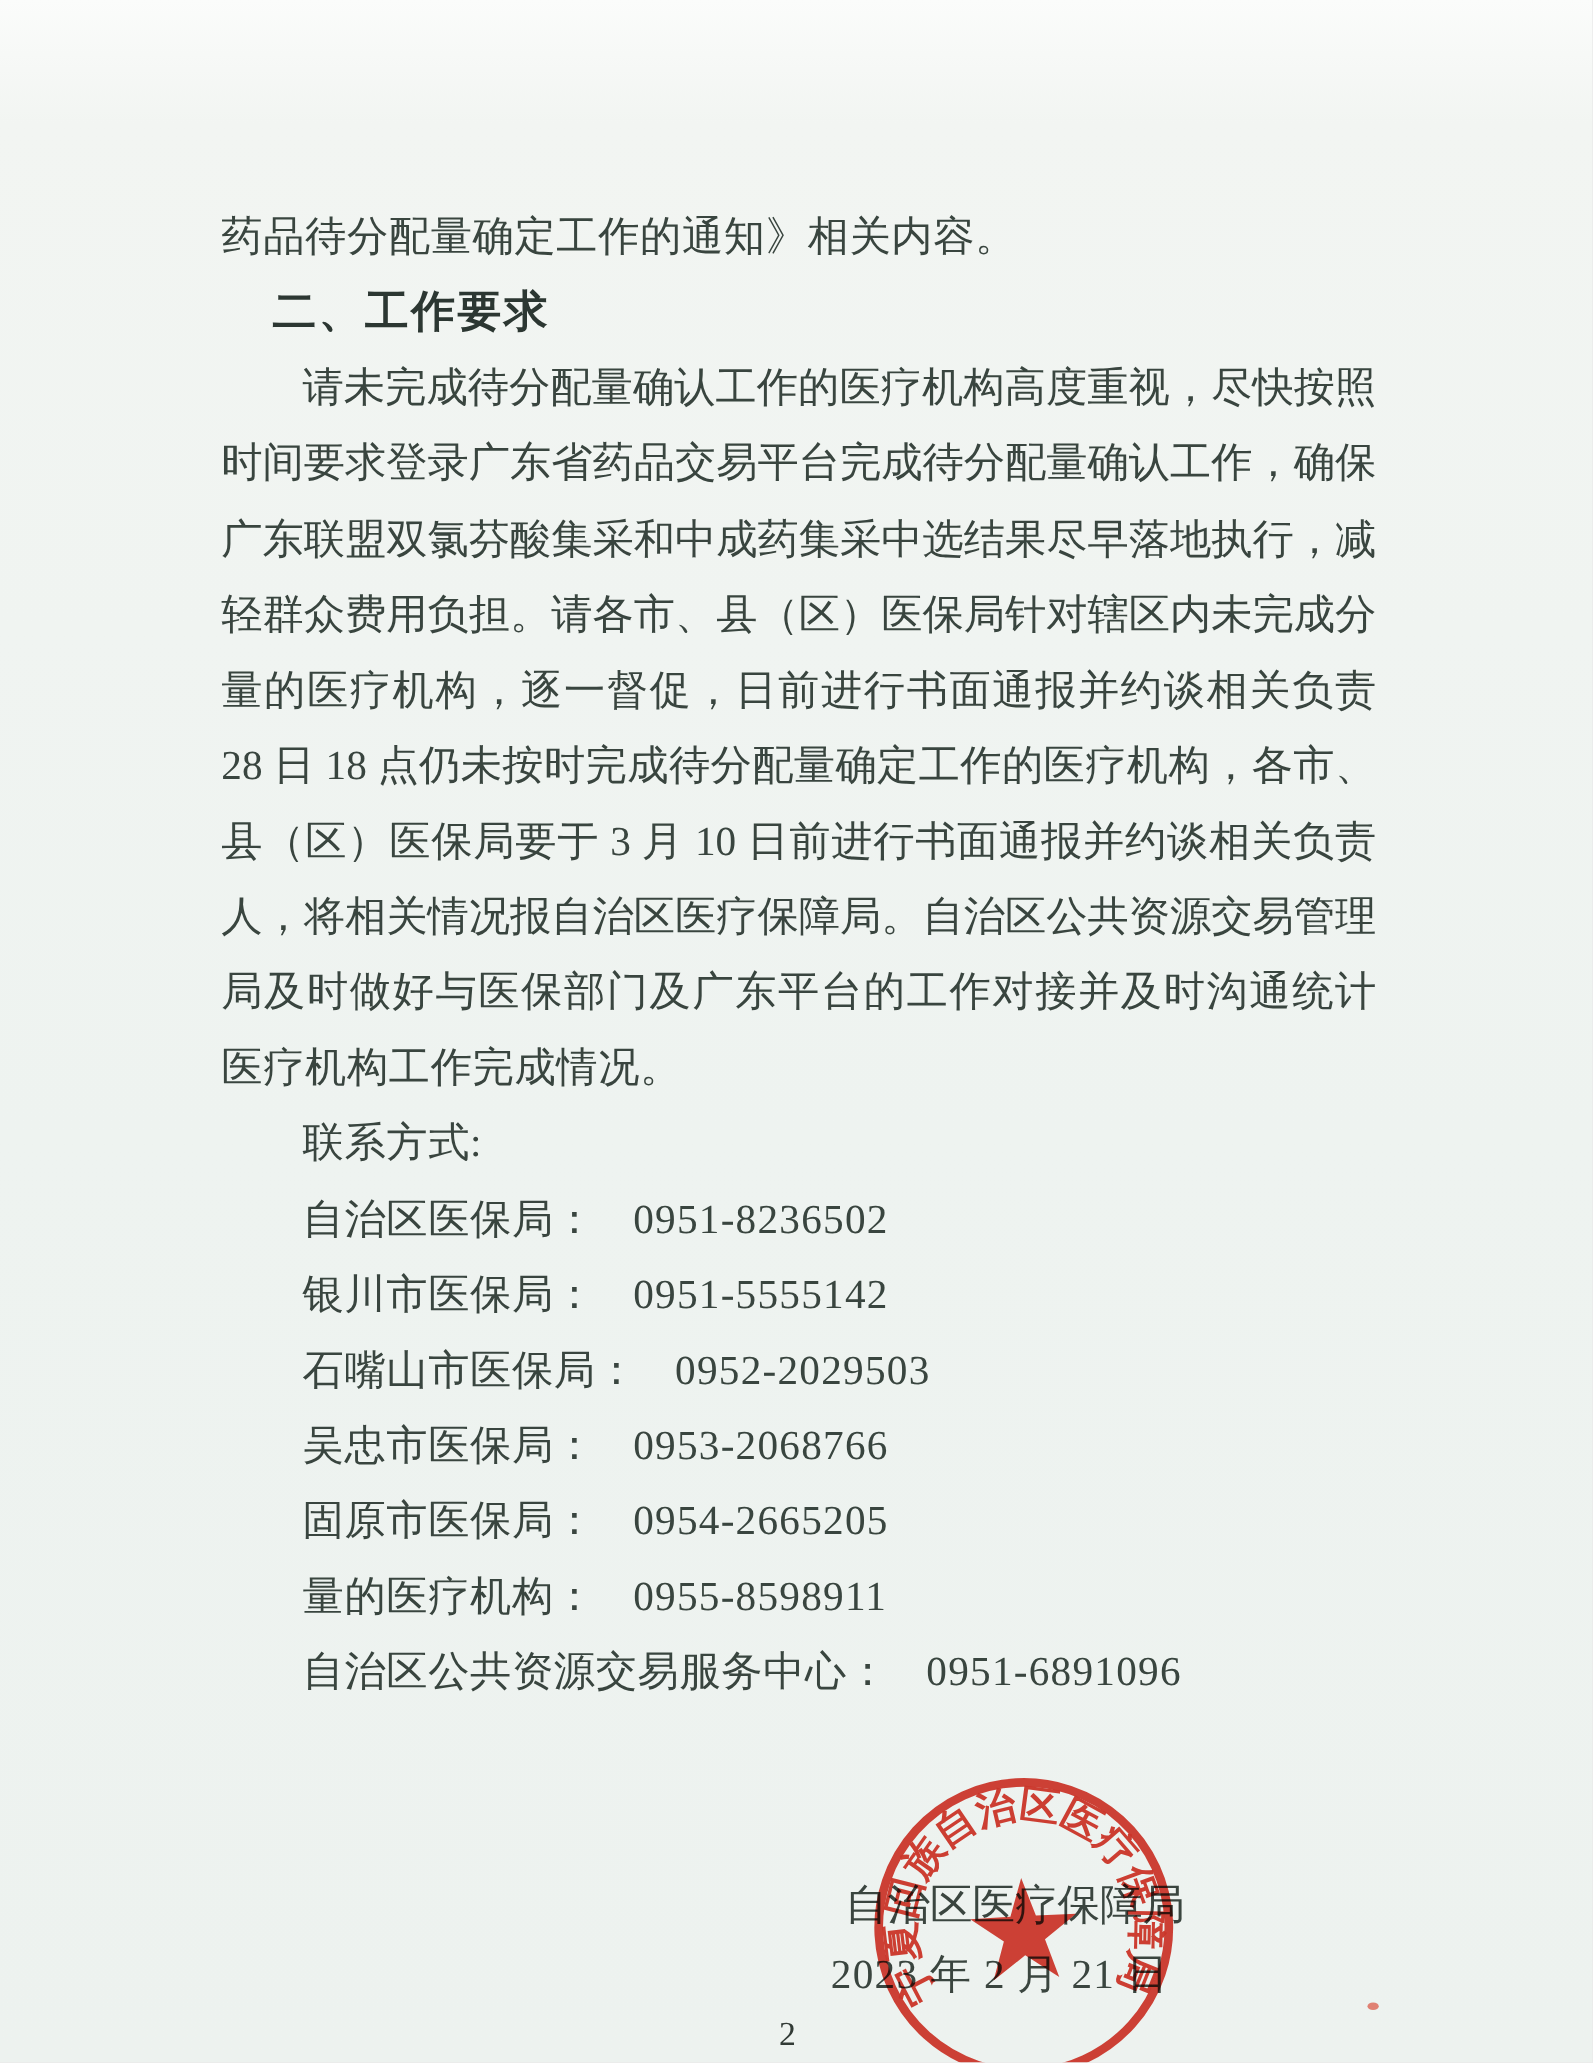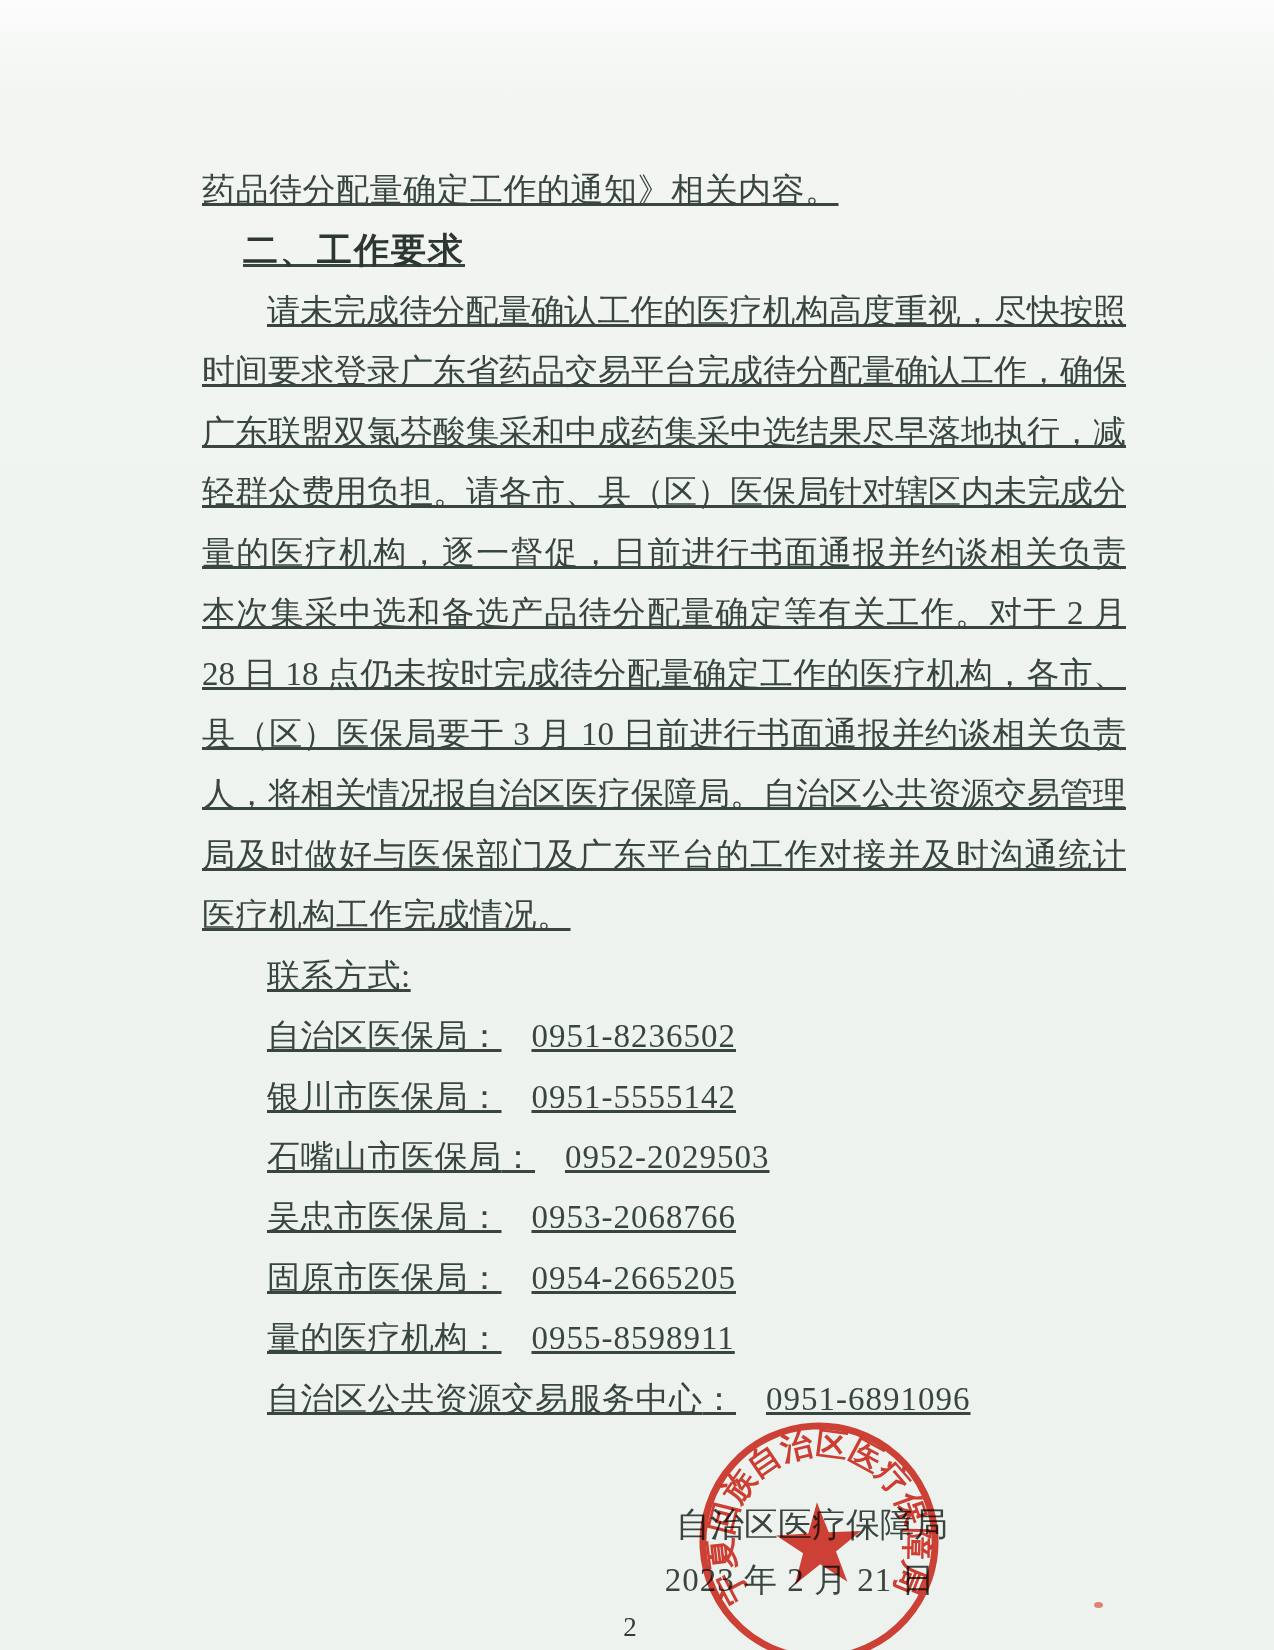--- a/index.html
+++ b/index.html
@@ -7,21 +7,21 @@
     position:relative;
     width:1274px;height:1650px;
     margin:0 auto;
     overflow:hidden;
     background:linear-gradient(180deg,#fbfcfb 0%,#f2f5f2 6%,#eef3f0 55%,#edf2ef 100%);
     font-family:"Liberation Serif","DejaVu Serif",serif;
     color:#39453f;
   }
   .doc{
     position:absolute;
-    left:202px;top:160px;width:924px;text-decoration:underline;
+    left:177px;top:160px;width:924px;
   }
   .line{
     height:60.45px;line-height:60.45px;
     font-size:33px;
     white-space:nowrap;
     letter-spacing:0.5px;
   }
   .line.justify{
     white-space:normal;
     text-align:justify;
@@ -69,21 +69,20 @@
 <div class="page">
 
   <div class="doc">
     <div class="line">药品待分配量确定工作的通知》相关内容。</div>
     <div class="line heading">二、工作要求</div>
     <div class="line justify indent">请未完成待分配量确认工作的医疗机构高度重视，尽快按照</div>
     <div class="line justify">时间要求登录广东省药品交易平台完成待分配量确认工作，确保</div>
     <div class="line justify">广东联盟双氯芬酸集采和中成药集采中选结果尽早落地执行，减</div>
     <div class="line justify">轻群众费用负担。请各市、县（区）医保局针对辖区内未完成分</div>
     <div class="line justify">量的医疗机构，逐一督促，日前进行书面通报并约谈相关负责</div>
-    <div class="line justify">本次集采中选和备选产品待分配量确定等有关工作。对于 2 月</div>
     <div class="line justify">28 日 18 点仍未按时完成待分配量确定工作的医疗机构，各市、</div>
     <div class="line justify">县（区）医保局要于 3 月 10 日前进行书面通报并约谈相关负责</div>
     <div class="line justify">人，将相关情况报自治区医疗保障局。自治区公共资源交易管理</div>
     <div class="line justify">局及时做好与医保部门及广东平台的工作对接并及时沟通统计</div>
     <div class="line">医疗机构工作完成情况。</div>
 
     <div class="line indent">联系方式:</div>
 
     <div class="line indent contact-line">
       <span>自治区医保局</span><span>：</span><span class="phone">0951-8236502</span>

